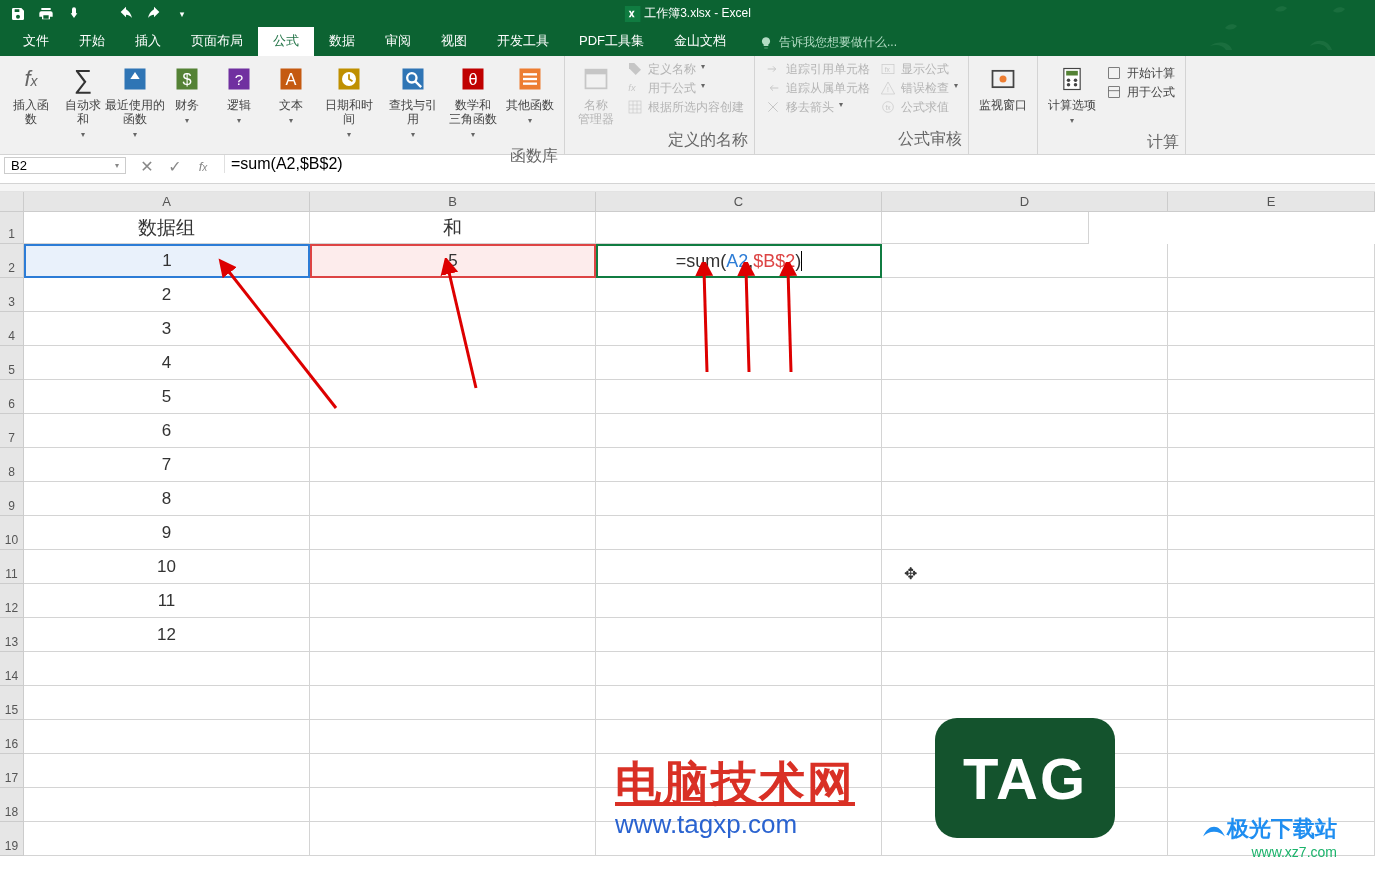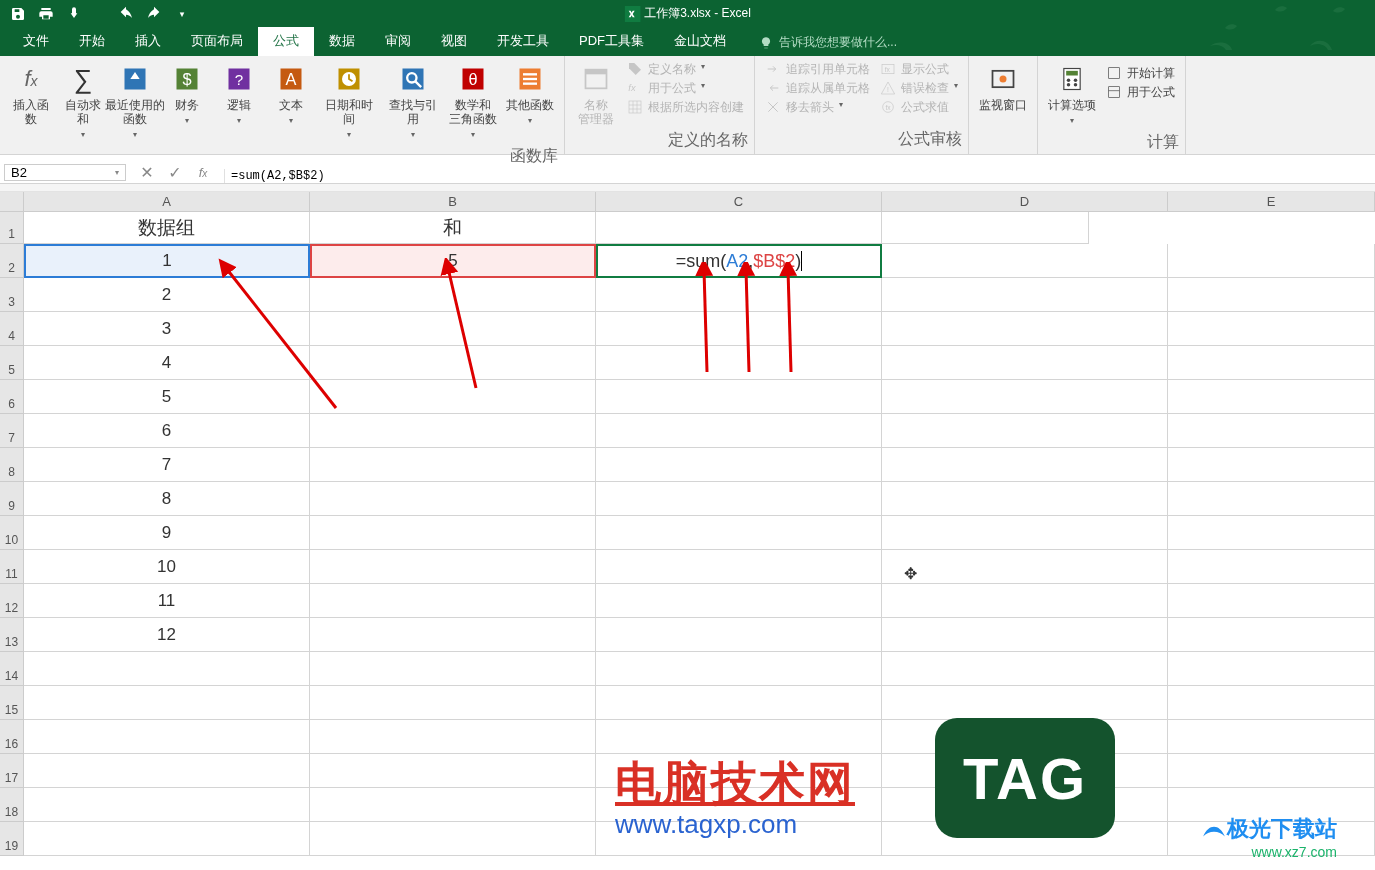--- a/index.html
+++ b/index.html
@@ -32,27 +32,27 @@
 .ribbon-big-btn.disabled { color: #b4b4b4; }
 .ribbon-big-btn.disabled .ico svg { opacity: 0.4; }
 .ddarrow { font-size: 8px; color: #666; margin-top: 1px; }
 .ribbon-mini-stack { display: flex; flex-direction: column; gap: 2px; padding: 2px 4px; }
 .ribbon-mini { display: flex; align-items: flex-start; gap: 5px; font-size: 12px; color: #444; cursor: pointer; white-space: nowrap; }
 .ribbon-mini.disabled { color: #b4b4b4; }
 .ribbon-mini svg { width: 16px; height: 16px; }
 .ribbon-mini.disabled svg { opacity: 0.4; }
 
 
-.fbar-wrap { height: 29px; border-bottom: 1px solid #d4d4d4; display: flex; align-items: flex-end; background: #fff; }
+.fbar-wrap { height: 29px; border-bottom: 1px solid #d4d4d4; display: flex; align-items: flex-start; background: #fff; }
 .name-box { width: 122px; border-right: 1px solid #d4d4d4; display: flex; align-items: center; padding: 0 6px; font-size: 13px; justify-content: space-between; margin: 2px 0 2px 4px; border: 1px solid #ccc; }
 .name-box .dd { font-size: 8px; color: #888; }
 .fb-btns { display: flex; align-items: center; gap: 2px; padding: 0 8px; }
 .fb-btn { width: 26px; height: 22px; display: flex; align-items: center; justify-content: center; cursor: pointer; color: #888; }
 .fx-lbl { font-style: italic; font-size: 13px; color: #888; }
-.formula-input { flex: 1; display: flex; align-items: center; font-size: 12px; padding: 0 6px; border-left: 1px solid #e0e0e0; font-family: Liberation Mono, monospace; }
+.formula-input { flex: 1; display: flex; align-items: center; font-size: 16px; padding: 0 6px; border-left: 1px solid #e0e0e0; }
 
 .spacer { height: 8px; background: #f5f5f5; border-bottom: 1px solid #e3e3e3; }
 
 
 .grid-wrap { position: relative; overflow: hidden; }
 .col-headers { display: flex; height: 20px; background: #e6e6e6; border-bottom: 1px solid #ccc; font-size: 13px; color: #555; }
 .corner { width: 24px; border-right: 1px solid #ccc; background: #e6e6e6; }
 .ch { border-right: 1px solid #ccc; display: flex; align-items: center; justify-content: center; }
 .row { display: flex; align-items: stretch; }
 .rh { width: 24px; background: #e6e6e6; border-right: 1px solid #ccc; border-bottom: 1px solid #ccc; display: flex; align-items: flex-end; justify-content: center; font-size: 12px; color: #555; padding-bottom: 2px; }

